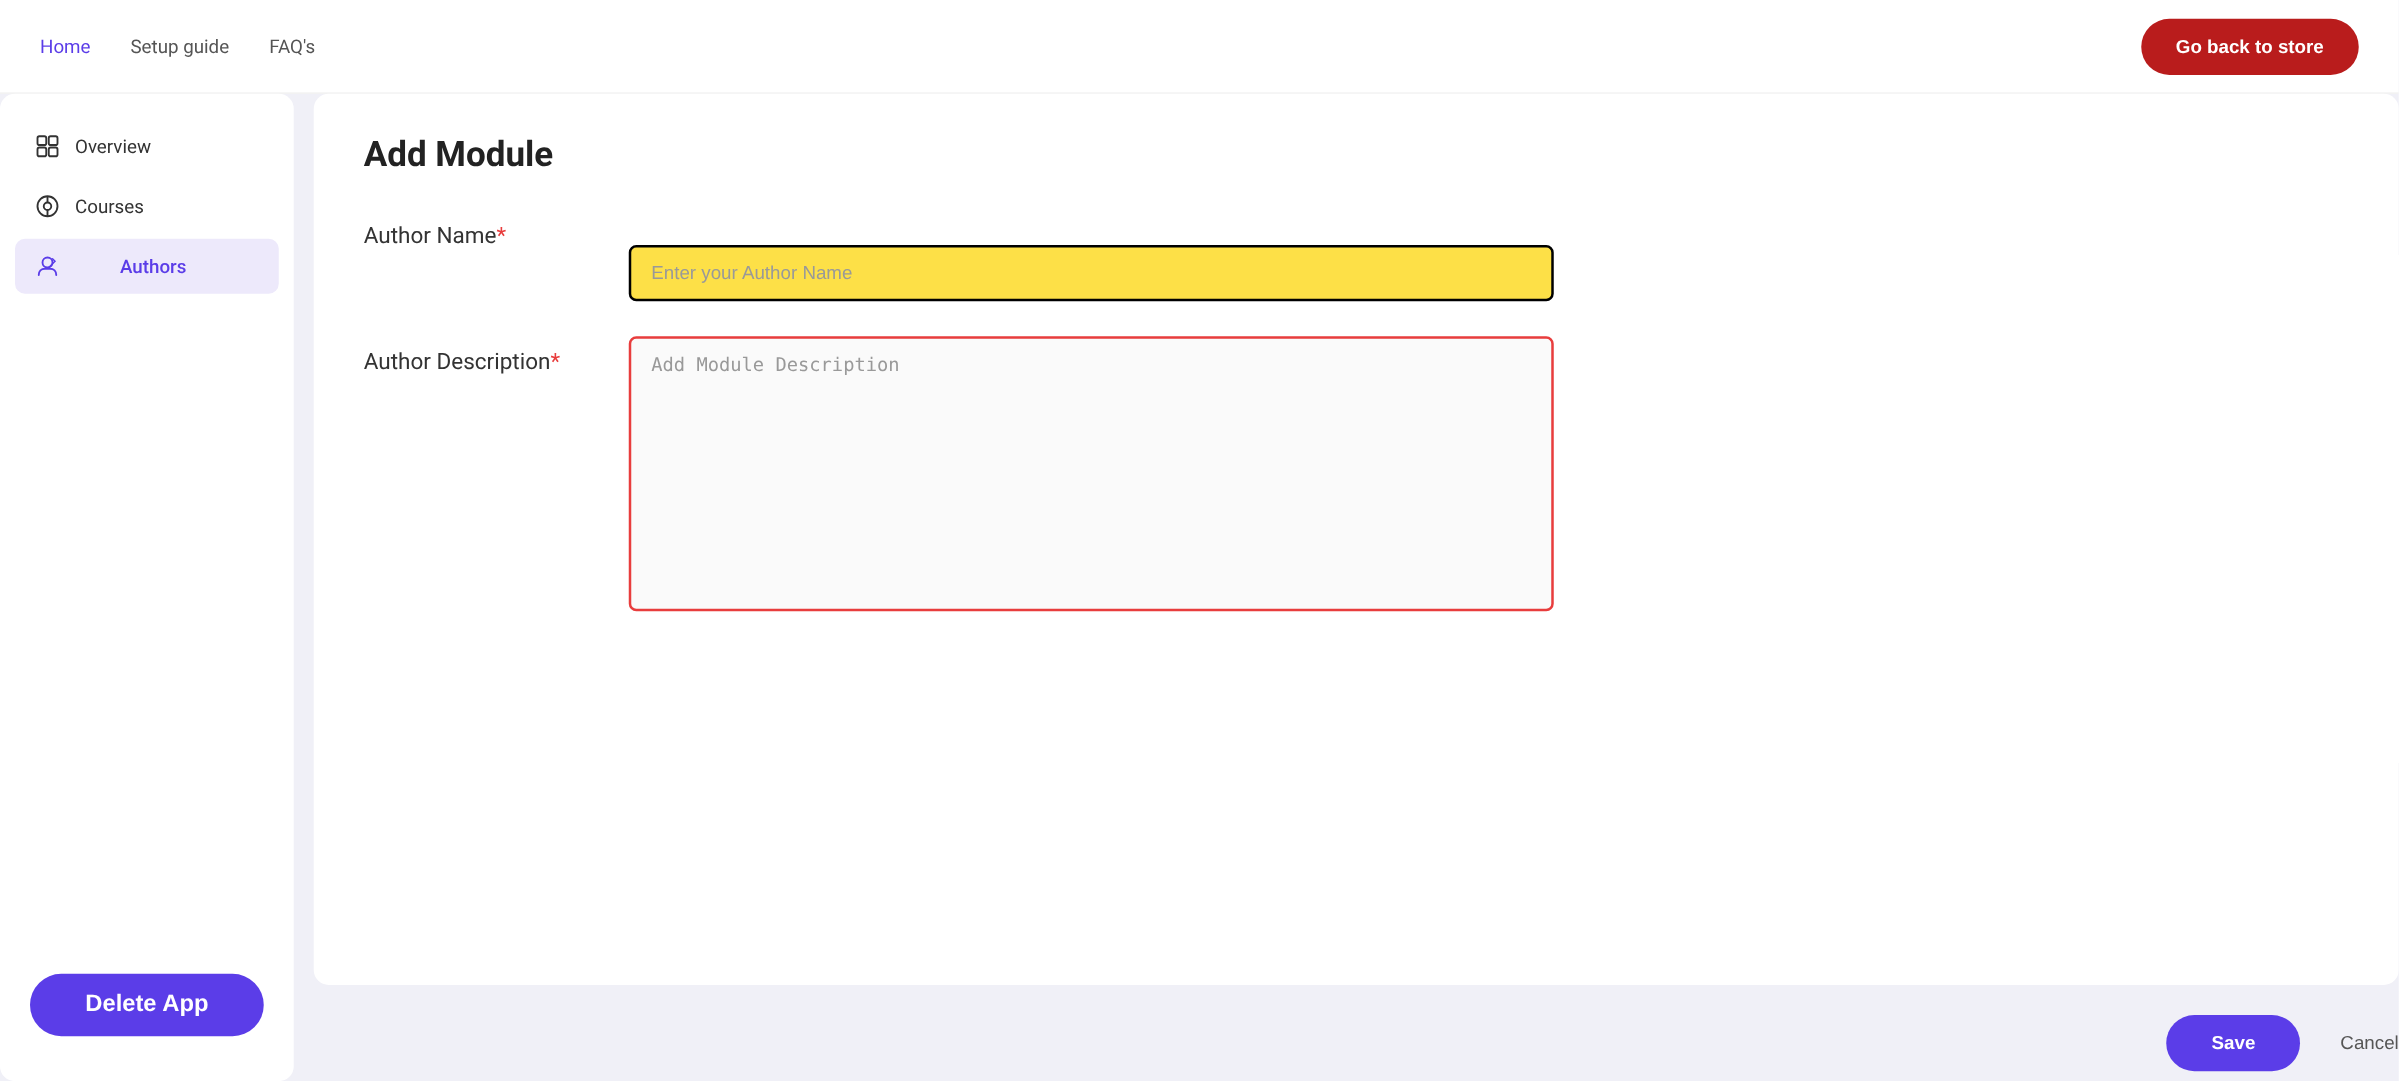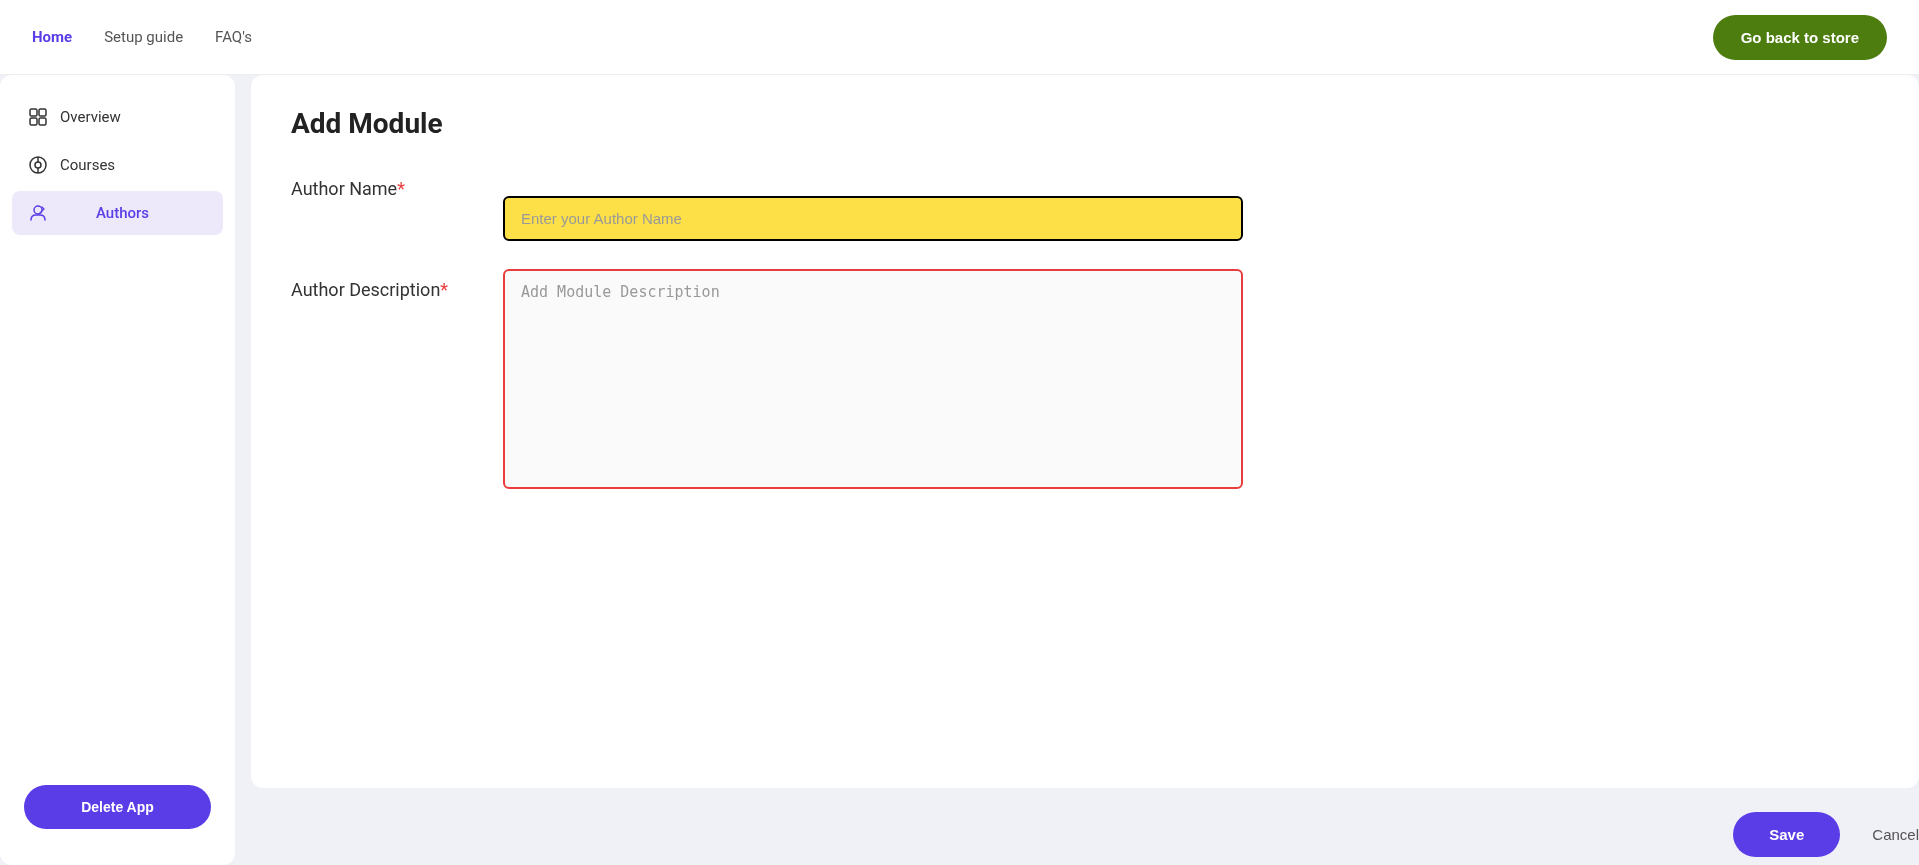--- a/index.html
+++ b/index.html
@@ -26,24 +26,24 @@
       align-items: center;
     }
     .nav-link {
       font-size: 15px;
       cursor: pointer;
       color: #555;
       text-decoration: none;
     }
     .nav-link.active {
       color: #5b3de8;
-      font-weight: 700;
+      font-weight: 400;
     }
     .go-back-btn {
-      background: #4d7c0f;
+      background: #b91c1c;
       color: #fff;
       border: none;
       border-radius: 30px;
       padding: 14px 28px;
       font-size: 15px;
       font-weight: 600;
       cursor: pointer;
     }
 
     
@@ -97,21 +97,21 @@
     .sidebar-bottom {
       padding: 16px 24px;
     }
     .delete-btn {
       background: #5b3de8;
       color: #fff;
       border: none;
       border-radius: 30px;
       width: 100%;
       padding: 14px;
-      font-size: 14px;
+      font-size: 19px;
       font-weight: 600;
       cursor: pointer;
     }
 
     
     .content-area {
       flex: 1;
       display: flex;
       flex-direction: column;
       gap: 16px;

